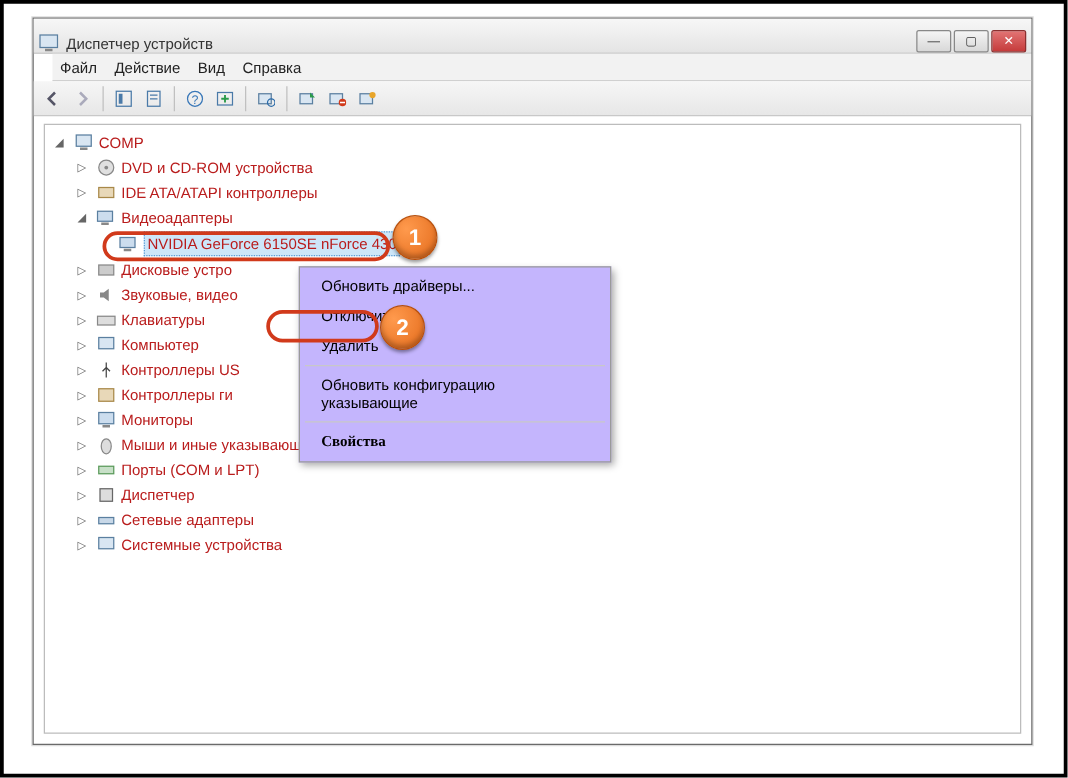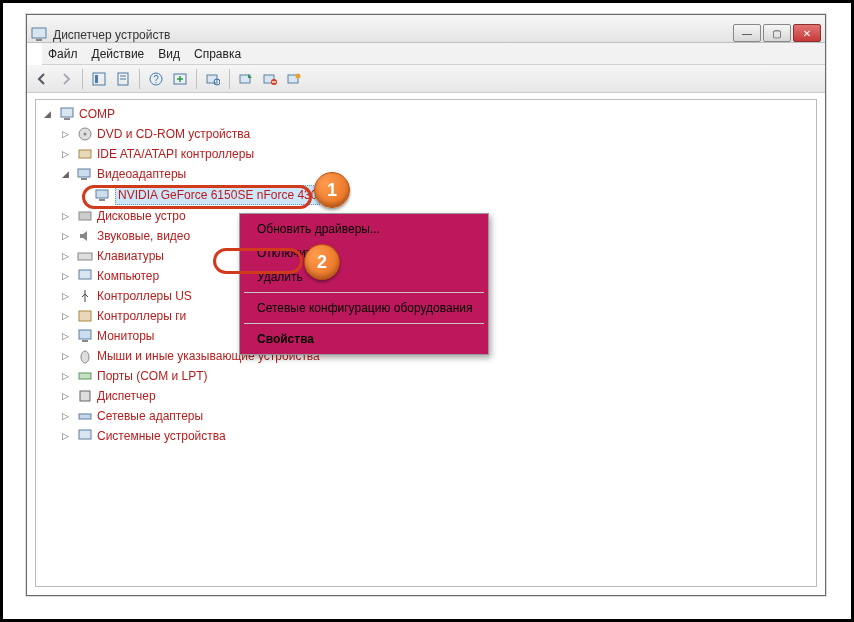--- a/index.html
+++ b/index.html
@@ -31,23 +31,23 @@
 .tree .row { display: flex; align-items: center; gap: 4px; padding: 1px 2px; }
 .tree .expander { width: 11px; height: 11px; display: inline-flex; align-items: center; justify-content: center; font-size: 9px; color: #666; margin-right: 2px; user-select: none; }
 .tree .label { font-size: 12px; color: #b91c1c; }
 .tree .selected .label { background: #cde6f9; border: 1px dotted #5a9bd4; padding: 0 2px; }
 
 .dev-icon { width: 16px; height: 16px; flex-shrink: 0; }
 
 .highlight { position: absolute; border: 3px solid #d13a1b; border-radius: 14px; pointer-events: none; }
 .marker { position: absolute; width: 36px; height: 36px; border-radius: 50%; background: radial-gradient(circle at 30% 30%, #ff9a4d, #e36a1a); display: flex; align-items: center; justify-content: center; color: #fff; font-weight: bold; font-size: 18px; box-shadow: inset 0 -3px 4px rgba(0,0,0,.25), 0 2px 3px rgba(0,0,0,.4); border: 1px solid #b74f0c; }
 
-.ctx-menu { position: absolute; left: 212px; top: 198px; width: 250px; background: #be185d; border: 1px solid #9a9a9a; box-shadow: 2px 3px 6px rgba(0,0,0,.35); padding: 3px; font-size: 12px; }
+.ctx-menu { position: absolute; left: 212px; top: 198px; width: 250px; background: #c4b5fd; border: 1px solid #9a9a9a; box-shadow: 2px 3px 6px rgba(0,0,0,.35); padding: 3px; font-size: 12px; }
 .ctx-menu .item { padding: 5px 10px 5px 14px; color: #000; cursor: default; }
-.ctx-menu .item.bold { font-weight: bold; }
+.ctx-menu .item.bold { font-weight: bold; font-family: Liberation Serif, serif; }
 .ctx-menu .sep { height: 1px; background: #c8c8c8; margin: 3px 1px; }
 </style>
 </head>
 <body>
 
 <div class="window">
 
   <div class="titlebar">
     <svg class="icon" viewBox="0 0 16 16">
         <rect x="1" y="2" width="14" height="10" fill="#d9e6f2" stroke="#5a7fa0"></rect>
@@ -302,21 +302,21 @@
         </li>
       </ul>
     </div>
   </div>
 
   <div class="ctx-menu">
     <div class="item">Обновить драйверы...</div>
     <div class="item">Отключить</div>
     <div class="item">Удалить</div>
     <div class="sep"></div>
-    <div class="item">Сетевые конфигурацию оборудования</div>
+    <div class="item">Обновить конфигурацию указывающие</div>
     <div class="sep"></div>
     <div class="item bold">Свойства</div>
   </div>
 
 </div>
 
 <div class="highlight" style="left:82px; top:185px; width:230px; height:24px;"></div>
 <div class="marker" style="left:314px; top:172px;">1</div>
 
 <div class="highlight" style="left:213px; top:248px; width:90px; height:26px;"></div>

